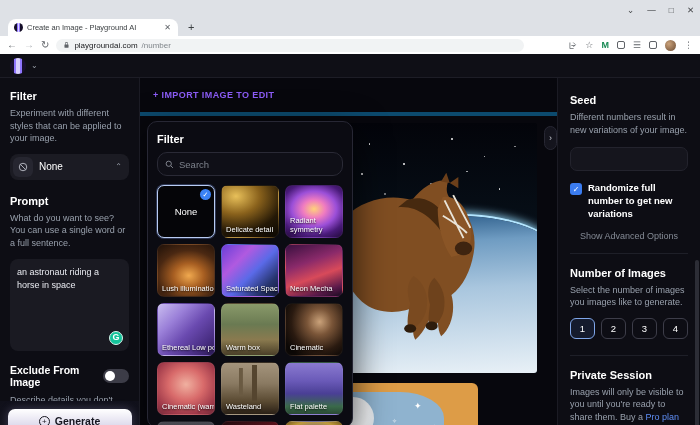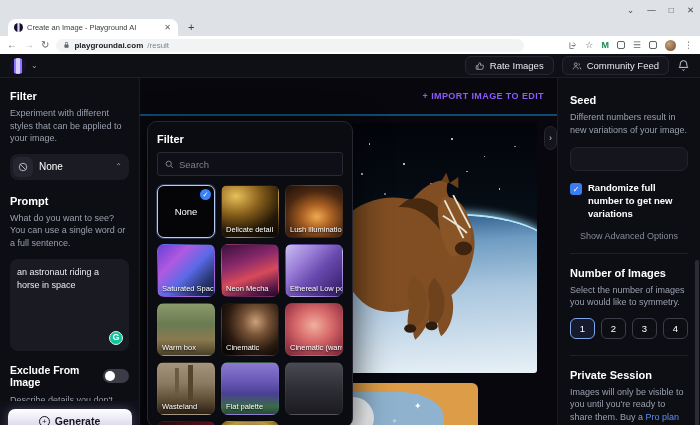--- a/index.html
+++ b/index.html
@@ -16,21 +16,21 @@
   .tab-close { font-size:8px; color:#5f6368; padding:0 1px; }
   .newtab { font-size:11px; color:#3c4043; margin:0 0 3px 10px; line-height:1; }
   .wincontrols { position:absolute; right:6px; top:0; height:20px; display:flex; gap:13px;
     align-items:center; font-size:8.5px; color:#45474a; }
 
   .toolbar { height:18px; background:#fff; display:flex; align-items:center; padding:0 7px; gap:7px; }
   .navic { font-size:10px; color:#5f6368; line-height:1; }
   .navic.dis { color:#b0b3b8; }
   .omnibox { width:468px; height:13px; background:#f1f3f4; border-radius:7px;
     display:flex; align-items:center; padding:0 7px; gap:4px; }
-  .omni-domain { font-size:8px; color:#202124;font-weight:bold; }
+  .omni-domain { font-size:8px; color:#202124; }
   .omni-path { font-size:8px; color:#80868b; }
   .tb-icons { margin-left:auto; display:flex; align-items:center; gap:8px; }
   .tbi { font-size:9px; color:#5f6368; line-height:1; }
   .m-ext { color:#188a54; font-weight:700; font-size:9px; }
   .sq-ic { width:8px; height:8px; border:1.2px solid #5f6368; border-radius:2px; }
   .avatar { width:11px; height:11px; border-radius:50%;
     background:radial-gradient(circle at 35% 35%, #caa27a, #6a4a32); }
 
   
   .appheader { height:24px; background:#0f0f16; border-bottom:1px solid #1d1d26;
@@ -72,21 +72,21 @@
   .lbottom { position:absolute; left:0; right:0; bottom:0; height:40px;
     background:linear-gradient(180deg,#10101a,#15151f); display:flex; align-items:center; justify-content:center; }
   .gen-btn { width:124px; height:24px; border-radius:7px;
     background:linear-gradient(180deg,#ffffff,#cfcae4); display:flex; align-items:center; justify-content:center;
     gap:5px; font-size:10.5px; font-weight:700; color:#15151f; box-shadow:0 0 10px rgba(200,190,255,.25); }
   .plus-circ { width:11px; height:11px; border:1.2px solid #15151f; border-radius:50%;
     display:flex; align-items:center; justify-content:center; font-size:8px; font-weight:400; }
 
   
   .cpanel { flex:1; position:relative; background:#07070d; overflow:hidden; }
-  .importbar { height:38px; border-bottom:2px solid #0c4a6e; display:flex; align-items:center; padding:0 13px;justify-content:flex-end; }
+  .importbar { height:38px; border-bottom:4px solid #0c4a6e; display:flex; align-items:center; padding:0 13px; }
   .import-link { color:#8b5cf6; font-size:9px; font-weight:700; letter-spacing:.4px; }
   .columns { margin-left:auto; display:flex; align-items:center; gap:8px; margin-right:8px; }
   .columns-label { font-size:9px; color:#aab0ba; }
   .slider { width:92px; height:2px; background:#3e3e49; border-radius:2px; position:relative; }
   .slider-knob { position:absolute; left:-2px; top:-4px; width:10px; height:10px; background:#fff; border-radius:50%; }
 
   .mainimg { position:absolute; left:206px; top:45px; width:191px; height:250px; border-radius:3px;
     overflow:hidden; background:#04060b; }
   .space { position:absolute; inset:0; background:linear-gradient(180deg,#03040a 0%,#071019 45%,#0a1a28 55%); }
   .star { position:absolute; width:1.5px; height:1.5px; border-radius:50%; background:#fff; opacity:.85; }
@@ -108,21 +108,21 @@
 
   .expand-btn { position:absolute; left:404px; top:48px; width:13px; height:24px; background:#14141d;
     border:1px solid #272733; border-radius:7px; color:#c9ccd4; font-size:9px;
     display:flex; align-items:center; justify-content:center; z-index:5; }
 
   
   .popup { position:absolute; left:7px; top:43px; width:206px; height:307px; background:#0b0b12;
     border:1px solid #272734; border-radius:10px; box-shadow:0 12px 36px rgba(0,0,0,.7);
     padding:11px 9px; overflow:hidden; z-index:10; }
   .popup-title { font-size:11px; font-weight:700; color:#fff; margin-bottom:7px; }
-  .search { height:24px; background:#0f0f17; border:1px solid #2a2a36; border-radius:3px;
+  .search { height:24px; background:#0f0f17; border:1px solid #2a2a36; border-radius:10px;
     display:flex; align-items:center; padding:0 7px; gap:5px; margin-bottom:9px; }
   .search svg { flex:0 0 auto; }
   .search input { background:transparent; border:0; outline:0; color:#e8eaf0; font-size:9.5px; width:100%; }
   .search input::placeholder { color:#7d828c; }
   .grid { display:grid; grid-template-columns:repeat(3,1fr); gap:6px; }
   .card { height:53px; border-radius:7px; position:relative; overflow:hidden;
     border:1px solid rgba(255,255,255,.05); }
   .lbl { position:absolute; left:4px; bottom:3px; font-size:7.5px; color:#fff;
     text-shadow:0 1px 2px rgba(0,0,0,.95); white-space:nowrap; }
   .card.sel { background:#050508; border:1px solid #b9ccf2; box-shadow:0 0 0 1px rgba(130,160,240,.3); }
@@ -185,58 +185,39 @@
 
 <div class="toolbar">
   <span class="navic">←</span>
   <span class="navic dis">→</span>
   <span class="navic">↻</span>
   <div class="omnibox">
     <svg width="7" height="8" viewBox="0 0 24 24">
         <path fill="#5f6368" d="M7 10V7a5 5 0 0 1 10 0v3h1a1 1 0 0 1 1 1v9a1 1 0 0 1-1 1H6a1 1 0 0 1-1-1v-9a1 1 0 0 1 1-1h1zm2 0h6V7a3 3 0 0 0-6 0v3z"></path>
       </svg>
     <span class="omni-domain">playgroundai.com</span>
-      <span class="omni-path">/result</span>
+      <span class="omni-path">/number</span>
   </div>
   <div class="tb-icons">
     <svg width="9" height="9" viewBox="0 0 24 24">
         <path fill="none" stroke="#5f6368" stroke-width="2" d="M9 12h10M14 4l6 6-6 6M5 4v16h10"></path>
       </svg>
     <span class="tbi">☆</span>
     <span class="m-ext">M</span>
     <span class="sq-ic"></span>
     <span class="tbi">☰</span>
     <span class="sq-ic"></span>
     <span class="avatar"></span>
     <span class="tbi">⋮</span>
   </div>
 </div>
 
 <div class="appheader">
   <span class="pg-logo"></span>
   <span class="logo-chev">⌄</span>
-  <div class="hdr-right">
-    <div class="hdr-btn">
-      <svg class="hico" viewBox="0 0 24 24">
-          <path d="M7 11v9H4a1 1 0 0 1-1-1v-7a1 1 0 0 1 1-1h3zm0 0l4-7c1.5 0 2.5 1 2.5 2.5L13 10h5.5a1.8 1.8 0 0 1 1.7 2.3l-1.6 6.2A2 2 0 0 1 16.7 20H7"></path>
-        </svg>
-      <span>Rate Images</span>
-    </div>
-    <div class="hdr-btn">
-      <svg class="hico" viewBox="0 0 24 24">
-          <circle cx="9" cy="8" r="3.4"></circle>
-          <path d="M3 20c0-3.3 2.7-6 6-6s6 2.7 6 6"></path>
-          <path d="M16 5.2a3.3 3.3 0 0 1 0 5.8M18 14.5c2 .8 3 2.6 3 5.5"></path>
-        </svg>
-      <span>Community Feed</span>
-    </div>
-    <svg width="13" height="13" viewBox="0 0 24 24">
-        <path fill="none" stroke="#cfd2da" stroke-width="1.8" d="M6 9a6 6 0 1 1 12 0c0 5 2 6.5 2 6.5H4S6 14 6 9zM10 19.5a2.2 2.2 0 0 0 4 0"></path>
-      </svg>
-  </div>
 </div>
 
 <div class="main">
 
   <div class="lpanel">
     <div class="h1">Filter</div>
     <div class="desc">Experiment with different styles that can be applied to your image.</div>
     <div class="select">
       <span class="icon-box">
         <svg width="10" height="10" viewBox="0 0 24 24">
@@ -327,20 +308,23 @@
         <input placeholder="Search" style="">
       </div>
       <div class="grid">
         <div class="card sel">
           <span class="center-lbl">None</span>
           <span class="badge">✓</span>
         </div>
         <div class="card g-delicate">
             <span class="lbl">Delicate detail</span>
           </div>
+        <div class="card g-radiant">
+            <span class="lbl" style="white-space:normal;line-height:1.2">Radiant symmetry</span>
+          </div>
         <div class="card g-lush">
             <span class="lbl">Lush illumination</span>
           </div>
         <div class="card g-saturated">
             <span class="lbl">Saturated Space</span>
           </div>
         <div class="card g-neon">
             <span class="lbl">Neon Mecha</span>
           </div>
         <div class="card g-lowpoly">
@@ -373,21 +357,21 @@
     <div class="desc">Different numbers result in new variations of your image.</div>
     <input class="seed-input" value="" style="">
     <div class="chk-row">
       <span class="chk">✓</span>
       <span class="chk-lbl">Randomize full number to get new variations</span>
     </div>
     <div class="adv">Show Advanced Options</div>
     <div class="divider"></div>
 
     <div class="h1">Number of Images</div>
-    <div class="desc">Select the number of images you would like to symmetry.</div>
+    <div class="desc">Select the number of images you images like to generate.</div>
     <div class="numrow">
       <div class="numbtn on">1</div>
       <div class="numbtn">2</div>
       <div class="numbtn">3</div>
       <div class="numbtn">4</div>
     </div>
     <div class="divider"></div>
 
     <div class="h1">Private Session</div>
     <div class="desc"><span>Images will only be visible to you until you're ready to share them. Buy a </span><span class="pro-link">Pro plan</span><span> to persist this setting across sessions.</span></div>

